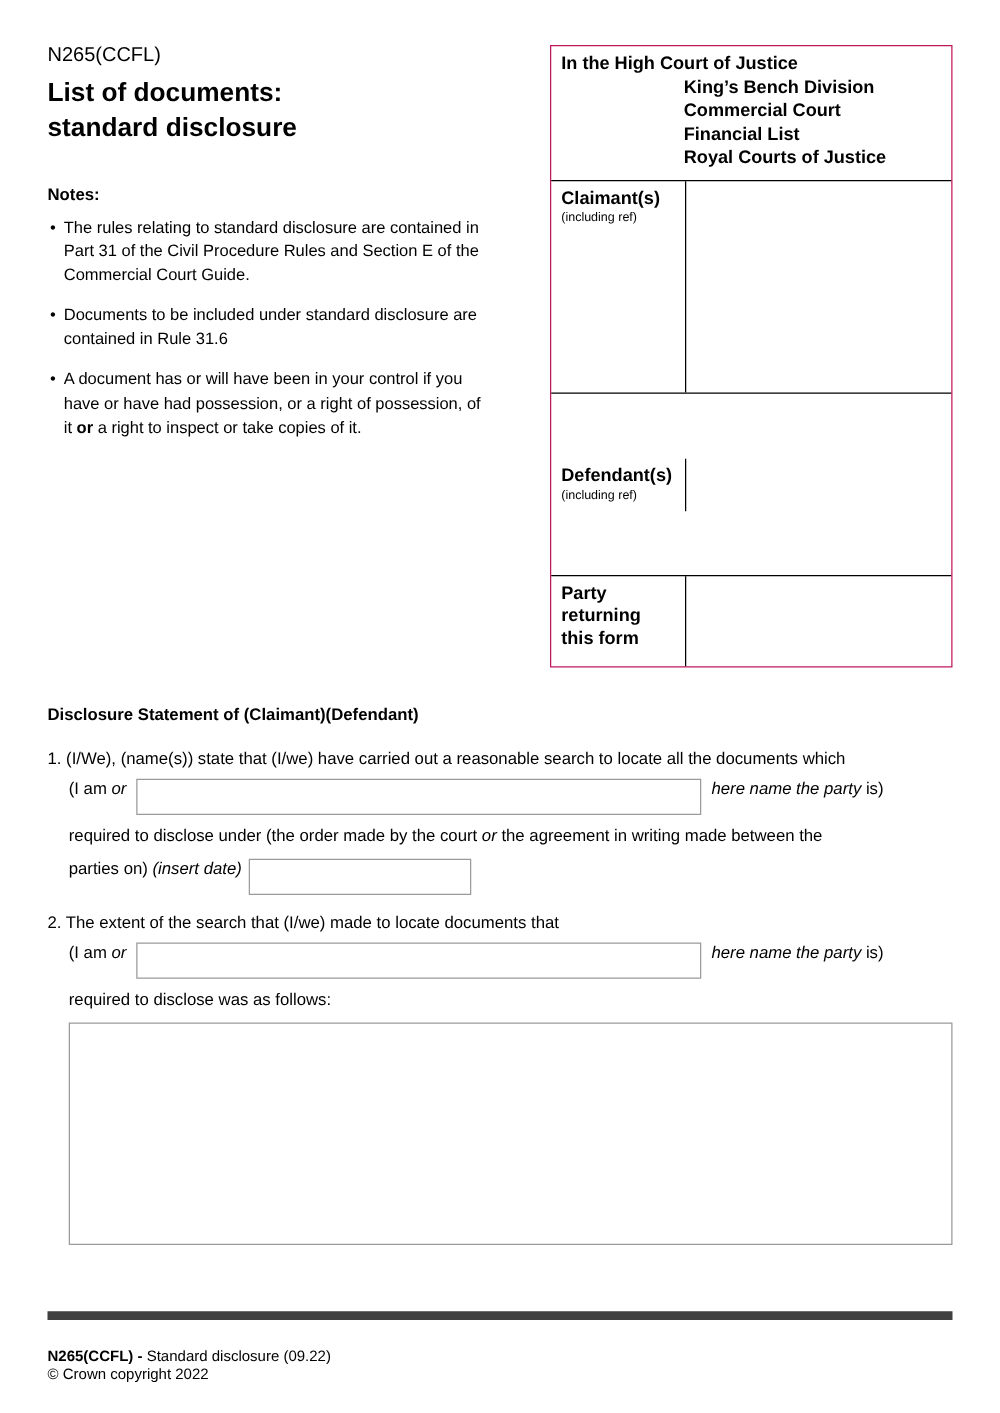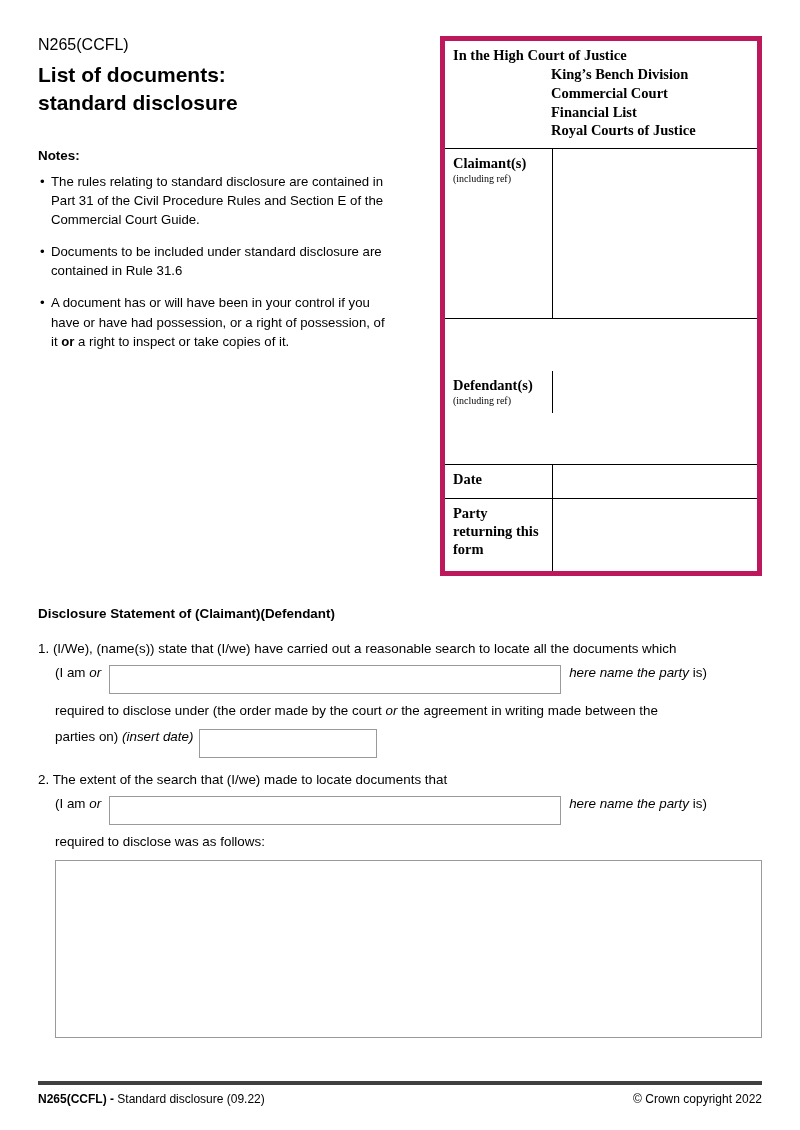--- a/index.html
+++ b/index.html
@@ -15,21 +15,21 @@
   .top-section { display: flex; justify-content: space-between; align-items: flex-start; }
   .left-col { width: 352px; }
   .form-code { font-size: 16px; margin-bottom: 7px; }
   .form-title { font-size: 21px; font-weight: bold; line-height: 1.35; margin-bottom: 30px; }
   .notes-heading { font-weight: bold; font-size: 13.4px; margin-bottom: 9px; }
   .notes-list { list-style: none; font-size: 13.2px; line-height: 1.45; }
   .notes-list li { position: relative; padding-left: 13px; margin-bottom: 13px; }
   .notes-list li::before { content: "\2022"; position: absolute; left: 2px; }
 
   
-  .court-box { width: 322px; border: 5px solid #be185d; font-size: 14.5px; background: #fff; font-family: Liberation Serif, serif; }
+  .court-box { width: 322px; border: 1px solid #be185d; font-size: 14.5px; background: #fff; }
   .cb-header { border-bottom: 1px solid #000; padding: 5px 8px 8px 8px; font-weight: bold; line-height: 1.3; }
   .cb-sub { margin-left: 98px; }
   .cb-row { display: flex; border-bottom: 1px solid #000; }
   .cb-row:last-child { border-bottom: none; }
   .cb-label { width: 108px; border-right: 1px solid #000; padding: 5px 8px; font-weight: bold; line-height: 1.25; }
   .cb-label-sub { font-weight: normal; font-size: 10px; margin-top: 1px; }
   .cb-value { flex: 1; }
   .row-claimno  { min-height: 28px; }
   .row-claimant { min-height: 170px; }
   .row-defendant{ min-height: 146px; align-items: center; }
@@ -52,23 +52,24 @@
   .mb-lg { margin-bottom: 14px; }
   .big-box {
     display: block; width: 707px; height: 178px; margin-top: 4px;
     border: 1px solid #9a9a9a; background: #fff; resize: none;
     font-family: inherit; font-size: 13px; padding: 6px;
   }
 
   
   .footer {
     position: absolute; left: 38px; right: 38px; bottom: 24px;
-    border-top: 4px solid #404040; padding-top: 7px;
+    border-top: 7px solid #404040; padding-top: 22px;
     display: flex; justify-content: space-between;
     font-size: 12px;
+    flex-direction: column;
   }
 </style>
 </head>
 <body>
 
 <div class="page">
 
   <div class="top-section">
 
     <div class="left-col">
@@ -108,24 +109,20 @@
         </div>
         <div class="cb-value"></div>
       </div>
       <div class="cb-row row-defendant">
         <div class="cb-label">
           <div>Defendant(s)</div>
           <div class="cb-label-sub">(including ref)</div>
         </div>
         <div class="cb-value"></div>
       </div>
-      <div class="cb-row row-date">
-        <div class="cb-label">Date</div>
-        <div class="cb-value"></div>
-      </div>
       <div class="cb-row row-party">
         <div class="cb-label">Party returning this form</div>
         <div class="cb-value"></div>
       </div>
     </div>
 
   </div>
 
   <div class="statement">
     <div class="stmt-heading">Disclosure Statement of (Claimant)(Defendant)</div>

